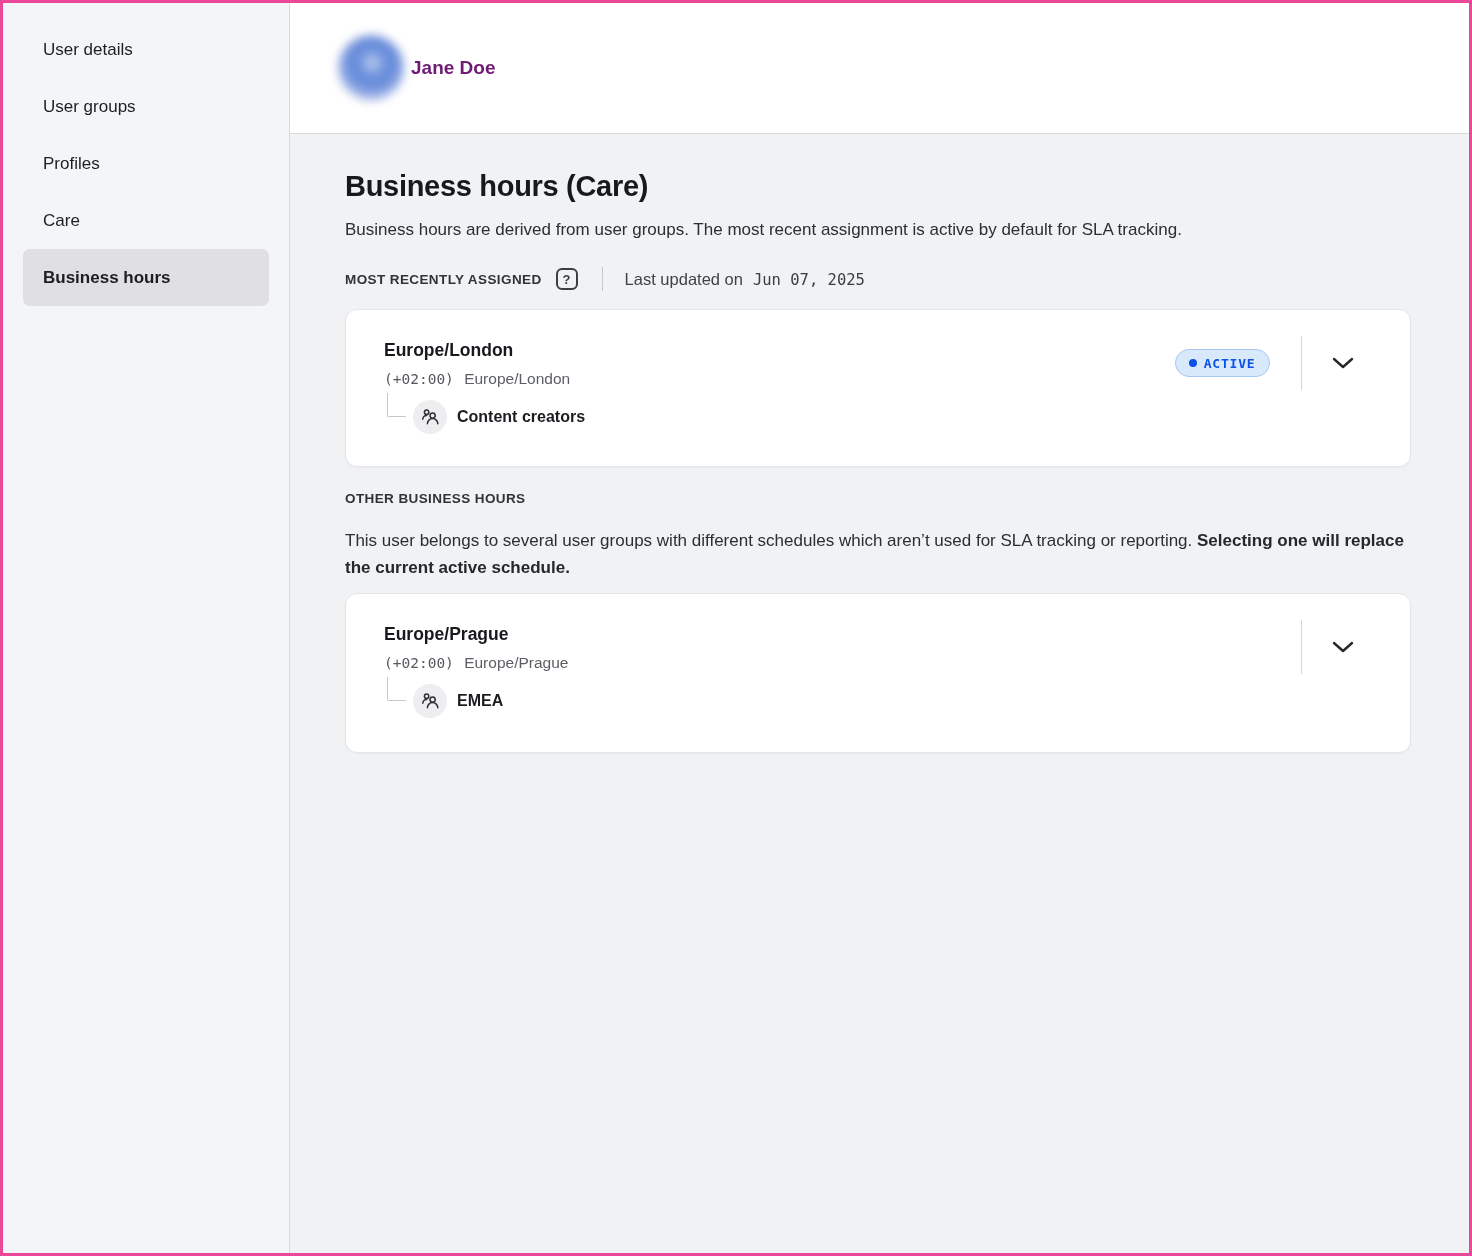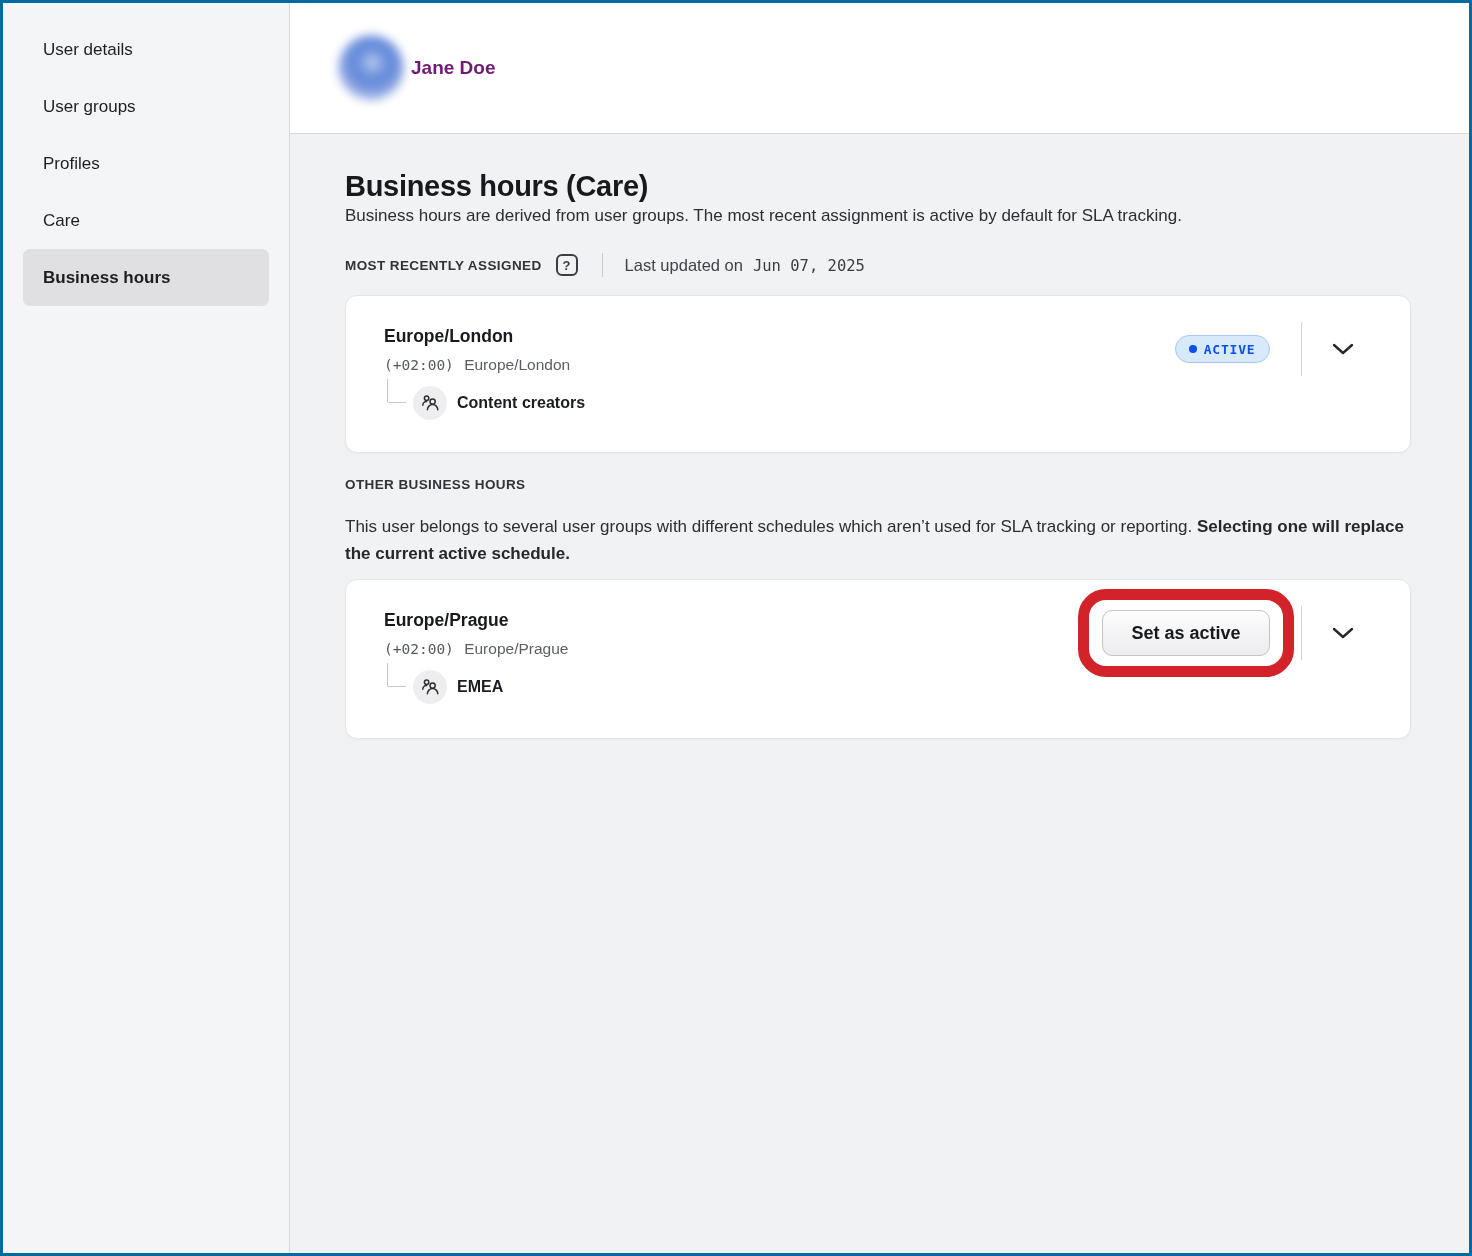--- a/index.html
+++ b/index.html
@@ -5,21 +5,21 @@
   * { margin: 0; padding: 0; box-sizing: border-box; }
   html, body { background: #ffffff; }
   body {
     font-family: "Liberation Sans", "DejaVu Sans", sans-serif;
     color: #17191d;
   }
   .mono { font-family: "DejaVu Sans Mono", monospace; }
 
   .frame {
     width: 1472px; height: 1256px;
-    border: 3px solid #0369a1;
+    border: 3px solid #ec4899;
     display: flex;
     overflow: hidden;
     background: #f1f2f4;
   }
 
   
   .sidebar {
     width: 287px; flex: 0 0 287px;
     background: #f4f5f6;
     border-right: 1px solid #d9dadc;
@@ -61,20 +61,21 @@
   }
   .user-name { font-size: 19px; font-weight: 700; color: #701a75; margin-left: 7px; }
 
   .content { padding: 36px 0 0 55px; }
 
   .page-title {
     font-size: 29px; font-weight: 700; letter-spacing: -0.3px;
     color: #17191d;
   }
   .page-desc {
+    margin-top: 14px;
     font-size: 17px; line-height: 26px;
     color: #2b2e33;
     max-width: 1000px;
   }
 
   .meta-row { margin-top: 24px; display: flex; align-items: center; }
   .section-label {
     font-size: 13.5px; font-weight: 700; letter-spacing: 0.4px;
     color: #303338;
   }
@@ -281,24 +282,20 @@
             <svg width="20" height="20" viewBox="0 0 20 20" fill="none" stroke="#2c2f34" stroke-width="1.5" stroke-linecap="round">
               <circle cx="6.6" cy="5.2" r="2.2"></circle>
               <path d="M2.8 12.2c0-2.1 1.7-3.8 3.8-3.8"></path>
               <circle cx="12.6" cy="8.6" r="2.6"></circle>
               <path d="M7.4 16.8c0-2.9 2.3-5.2 5.2-5.2s5.2 2.3 5.2 5.2"></path>
             </svg>
           </span>
           <span class="group-name">EMEA</span>
         </div>
         <div class="controls">
-          <span class="action-wrap">
-            <button class="action-button">Set as active</button>
-            <span class="annotation-ring"></span>
-          </span>
           <span class="ctrl-divider"></span>
           <button class="chevron-btn">
             <svg width="22" height="12" viewBox="0 0 22 12">
               <path d="M2 2 L11 10 L20 2" fill="none" stroke="#26282c" stroke-width="2.4" stroke-linecap="round" stroke-linejoin="round"></path>
             </svg>
           </button>
         </div>
       </section>
 
     </div>

